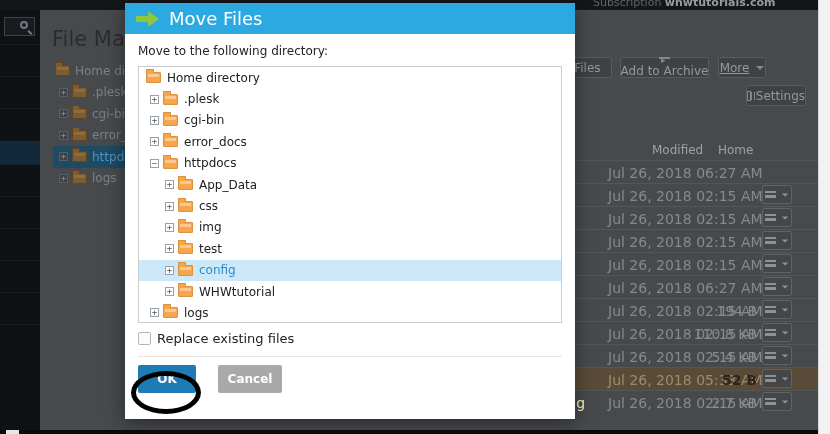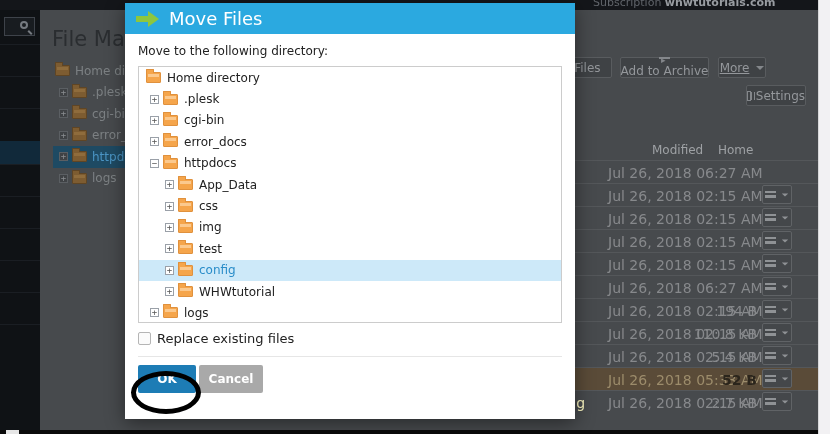--- a/index.html
+++ b/index.html
@@ -83,21 +83,21 @@
   .trow.lvl0 { padding-left:7px; }
   .trow.lvl1 { padding-left:11px; }
   .trow.lvl2 { padding-left:26px; }
   .trow.sel { background:#cde9f9; color:#2a8dc9; }
   .trow .folder { margin-right:6px; }
   .trow .exp { margin-right:4px; }
   #replacerow { display:flex; align-items:center; margin-top:8px; }
   #replace-check { width:13px; height:13px; border:1px solid #b5b5b5; background:#fbfbfb; border-radius:2px; margin-right:6px; }
   #replace-label { font-size:13px; color:#222; }
   #modal-sep { border:none; border-top:1px solid #e6e6e6; margin:10px 0 0 0; }
-  #modal-footer { display:flex; gap:3px; padding:8px 13px 0 13px; }
+  #modal-footer { display:flex; gap:22px; padding:8px 13px 0 13px; }
   .btn { height:28px; border:none; border-radius:2px; color:#fff; font-weight:700; font-size:12px; font-family:inherit; cursor:pointer; }
   #ok-btn { width:58px; background:#1d7cb5; }
   #cancel-btn { width:64px; background:#a9a9a9; }
   #annotation { left:131px; top:371px; width:70px; height:43px; border:5px solid #000; border-radius:50%; z-index:20; }
 
   .arrow-svg { display:block; }
 </style>
 </head>
 <body>
 

